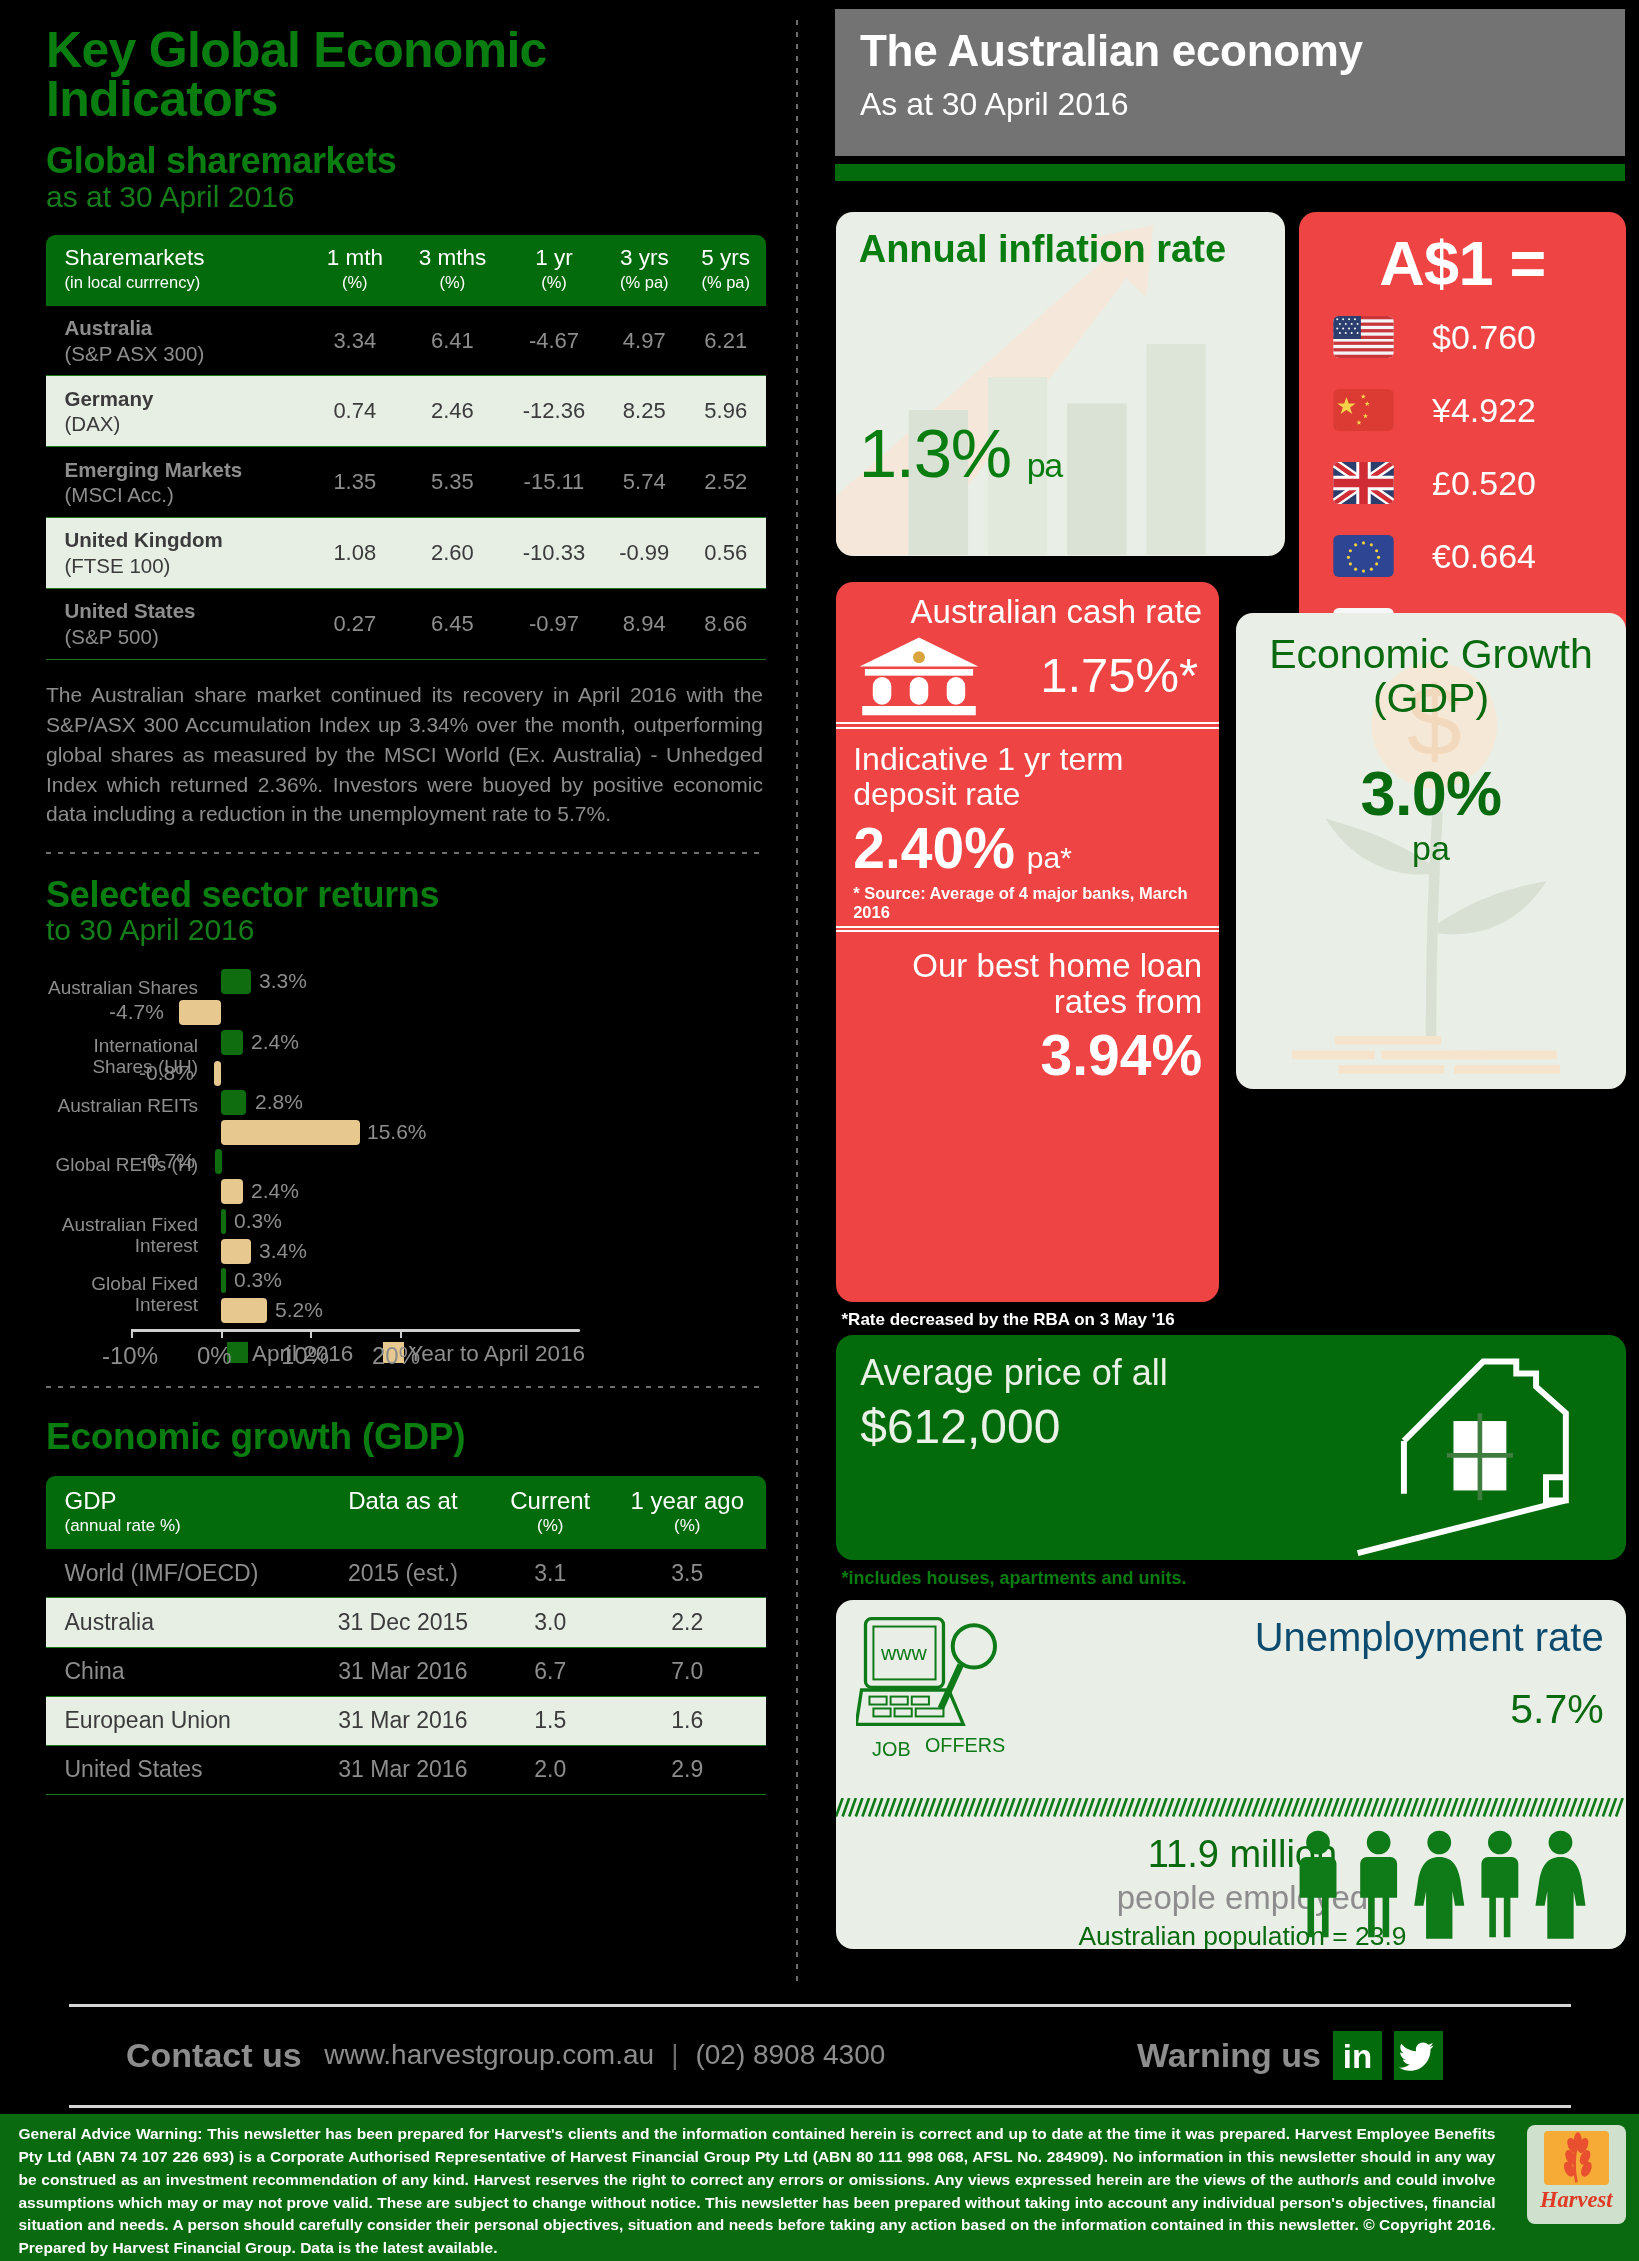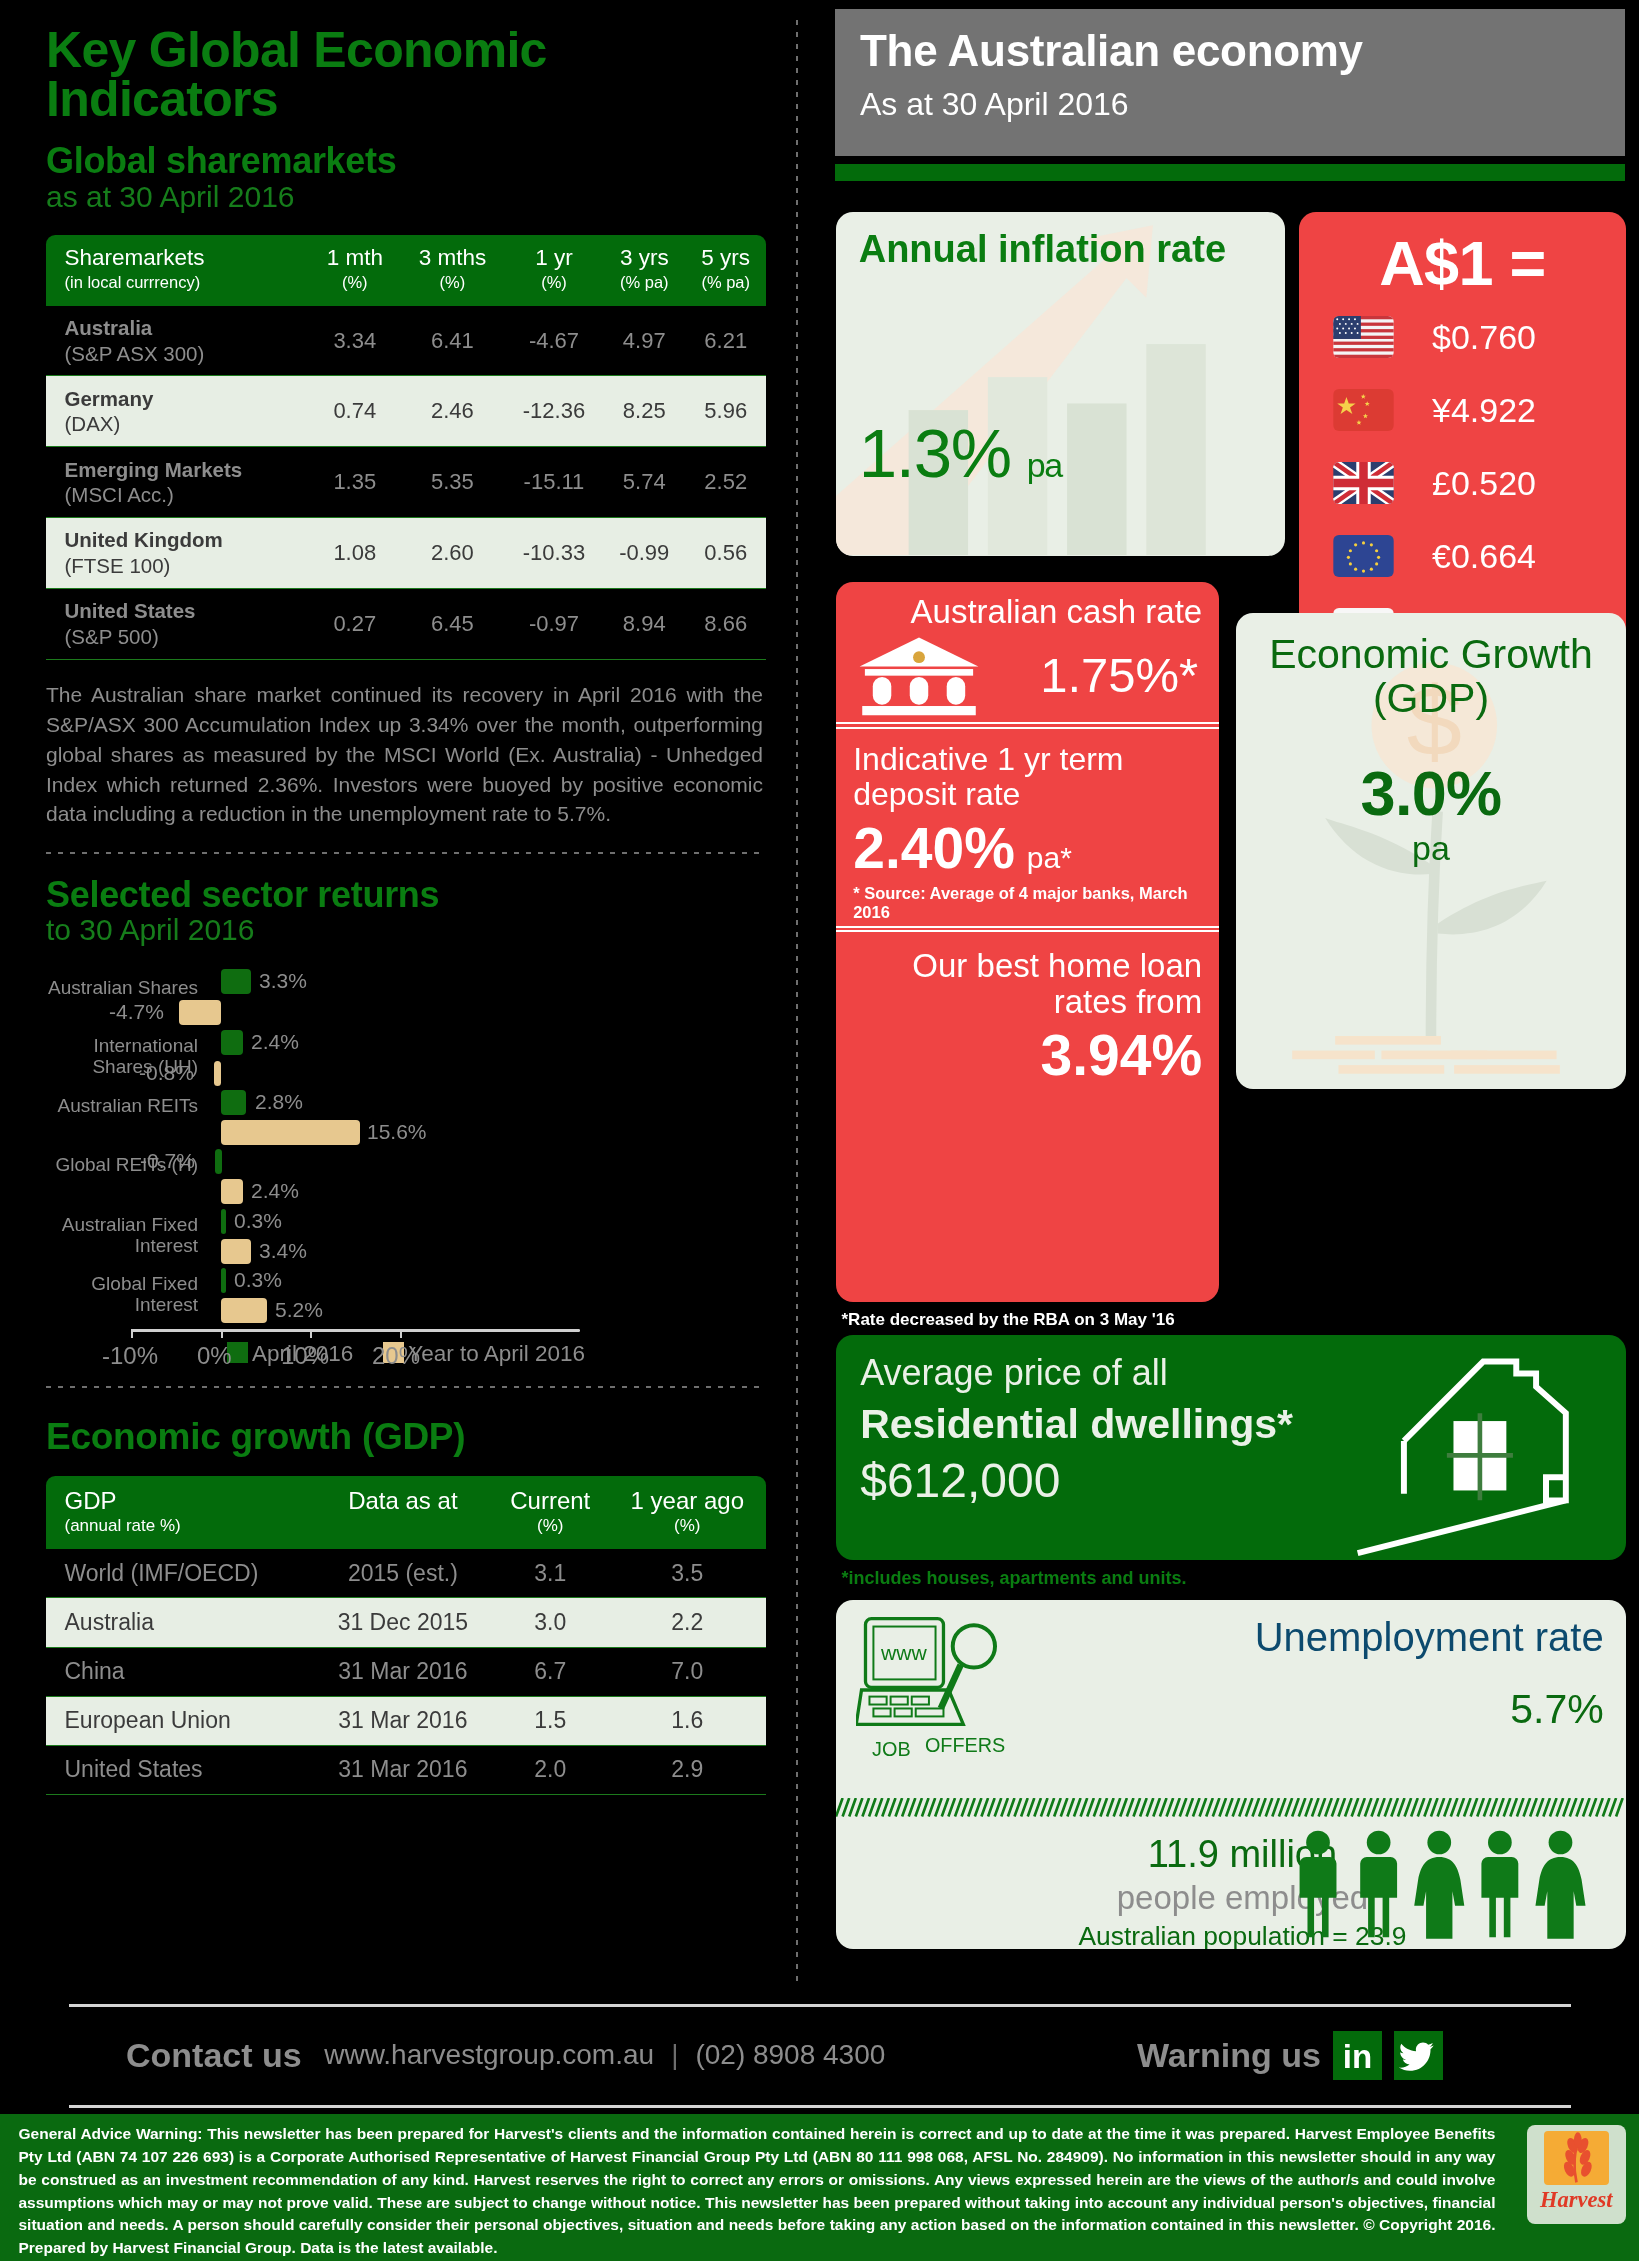--- a/index.html
+++ b/index.html
@@ -587,21 +587,20 @@
 
     <div class="card green" id="house">
       <svg class="house-art" viewBox="0 0 460 340" width="304" height="225">
         <path d="M130 160 L250 40 L300 40 L300 58 L330 58 L330 78 L375 118 L375 250 L345 250 L345 215 L375 215" stroke="#fff" stroke-width="9" fill="none"></path>
         <path d="M130 160 L130 240" stroke="#fff" stroke-width="9" fill="none"></path>
         <path d="M375 250 L60 330" stroke="#fff" stroke-width="9" fill="none"></path>
         <rect x="205" y="130" width="80" height="105" fill="#fff"></rect>
         <path d="M245 118 L245 250 M195 182 L295 182" stroke="#3e7d3e" stroke-width="7"></path>
       </svg>
       <div class="l1">Average price of all</div>
-      <div class="l2">Residential dwellings*</div>
       <div class="l3">$612,000</div>
     </div>
     <div class="house-note">*includes houses, apartments and units.</div>
 
     <div class="card cream" id="unemp">
       <div class="top">
         <svg class="job-ico" width="169" height="152" viewBox="0 0 255 230">
           <rect x="14" y="10" width="118" height="104" rx="9" fill="none" stroke="#0f7a18" stroke-width="5"></rect>
           <rect x="26" y="22" width="94" height="80" fill="none" stroke="#0f7a18" stroke-width="3"></rect>
           <path d="M8 118 L140 118 L162 170 L0 170 Z" fill="none" stroke="#0f7a18" stroke-width="5"></path>

